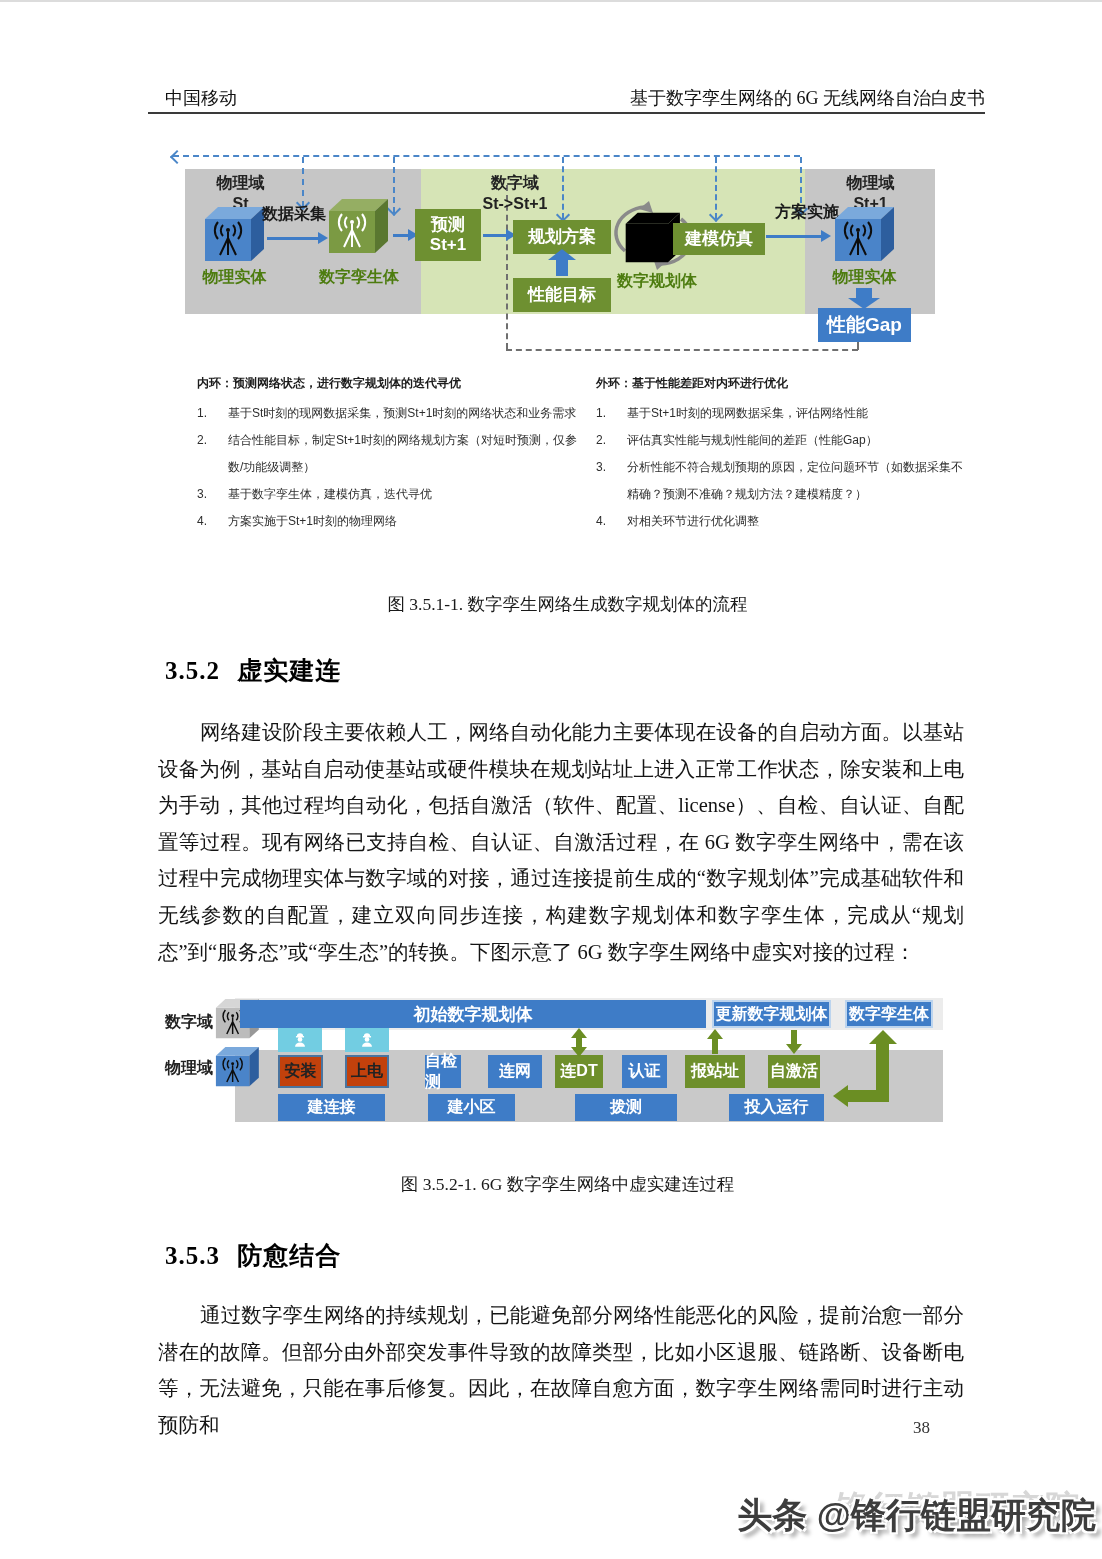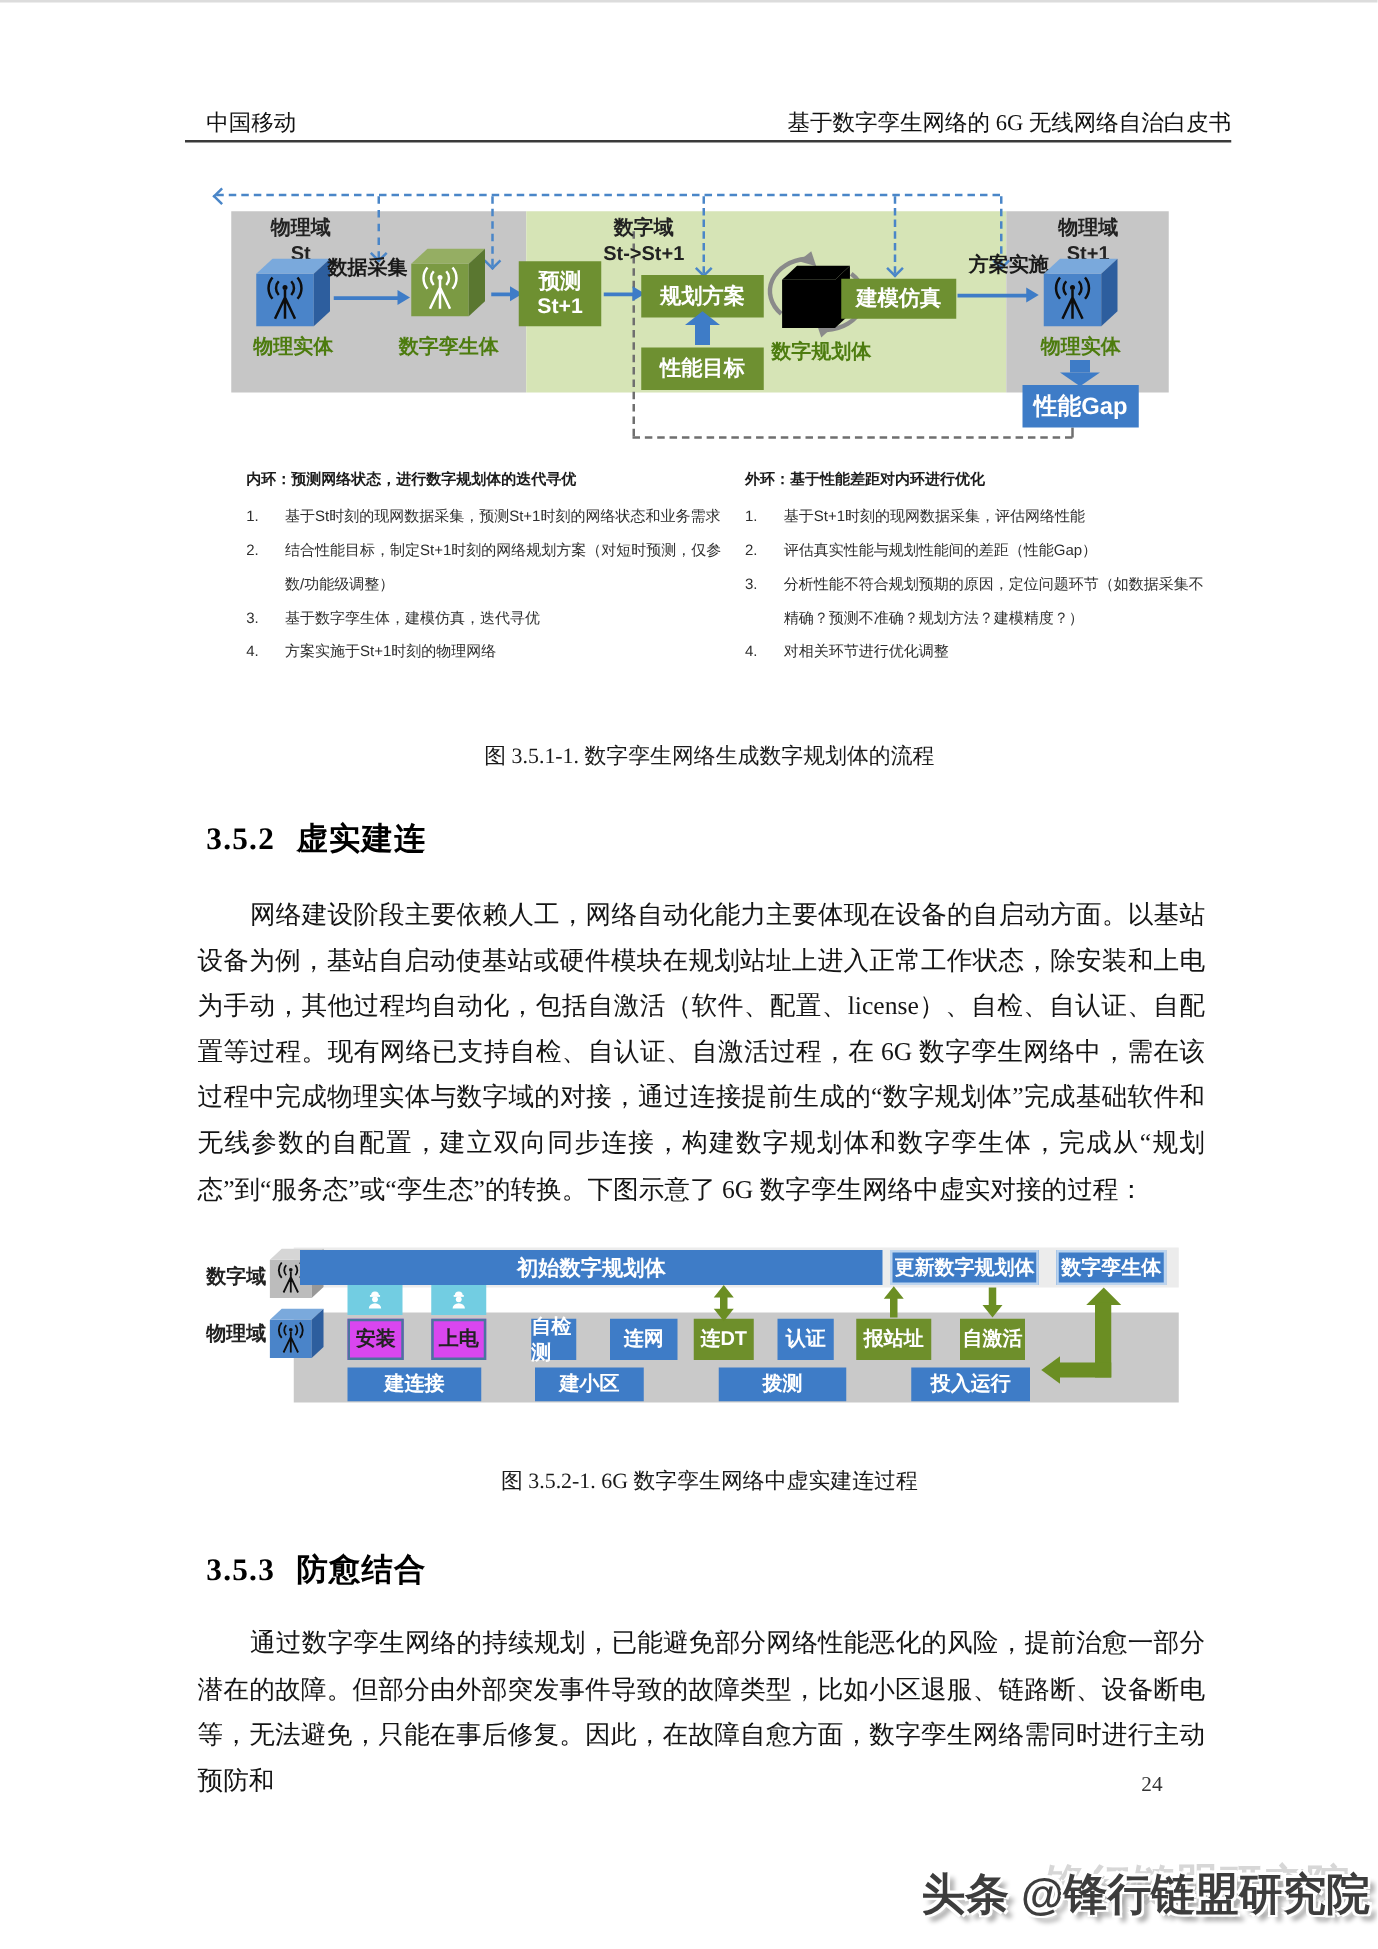--- a/index.html
+++ b/index.html
@@ -19,21 +19,21 @@
   .band-gray{background:#c6c6c6;}
   .band-green{background:#d6e4b6;}
 
   .dim{font-weight:bold;color:#222;font-size:16px;text-align:center;line-height:1.3;}
   .cube-lbl{font-weight:bold;color:#4d7c0f;font-size:16px;text-align:center;}
   .edge-lbl{font-weight:bold;color:#1a1a1a;font-size:16px;text-align:center;}
 
   .greenbox{background:#6e9031;color:#fff;font-weight:bold;display:flex;align-items:center;justify-content:center;font-size:17px;line-height:1.2;text-align:center;}
   .bluebox{background:#3e7cc7;color:#fff;font-weight:bold;display:flex;align-items:center;justify-content:center;font-size:16px;}
   .olivebox{background:#6e8f2b;color:#ffffff;font-weight:bold;display:flex;align-items:center;justify-content:center;font-size:16px;}
-  .graybox{background:#d946ef;color:#222;font-weight:bold;display:flex;align-items:center;justify-content:center;font-size:16px;border:2px solid #4a749f;box-sizing:border-box;}
+  .graybox{background:#c2410c;color:#222;font-weight:bold;display:flex;align-items:center;justify-content:center;font-size:16px;border:2px solid #4a749f;box-sizing:border-box;}
   .cyanbox{background:#72cde2;display:flex;align-items:center;justify-content:center;}
 
   
   .arr-r{position:absolute;height:3px;background:#3e7cc7;}
   .arr-r::after{content:"";position:absolute;right:-9px;top:-5px;width:0;height:0;border-left:10px solid #3e7cc7;border-top:6px solid transparent;border-bottom:6px solid transparent;}
   .up-blue{position:absolute;width:12px;background:#3e7cc7;}
   .up-blue::before{content:"";position:absolute;top:-11px;left:-8px;width:0;height:0;border-bottom:11px solid #3e7cc7;border-left:14px solid transparent;border-right:14px solid transparent;}
   .down-blue{position:absolute;width:16px;background:#3e7cc7;}
   .down-blue::after{content:"";position:absolute;bottom:-11px;left:-8px;width:0;height:0;border-top:11px solid #3e7cc7;border-left:16px solid transparent;border-right:16px solid transparent;}
 
@@ -322,18 +322,18 @@
 
 <div class="abs serif caption" style="top:1170px">图 3.5.2-1. 6G 数字孪生网络中虚实建连过程</div>
 
 <div class="abs serif sec-h" style="top:1237px">
   <span>3.5.3</span>
   <span style="margin-left:10px">防愈结合</span>
 </div>
 
 <div class="abs serif para" style="top:1295px">通过数字孪生网络的持续规划，已能避免部分网络性能恶化的风险，提前治愈一部分潜在的故障。但部分由外部突发事件导致的故障类型，比如小区退服、链路断、设备断电等，无法避免，只能在事后修复。因此，在故障自愈方面，数字孪生网络需同时进行主动预防和</div>
 
-<div class="abs serif pagenum">24</div>
+<div class="abs serif pagenum">38</div>
 
 <div class="abs watermark">
   <span class="ghost">锋行链盟研究院</span>
   <span class="main"><span>头条 @</span><span>锋行链盟研究院</span></span>
 </div>
 
 </body></html>

